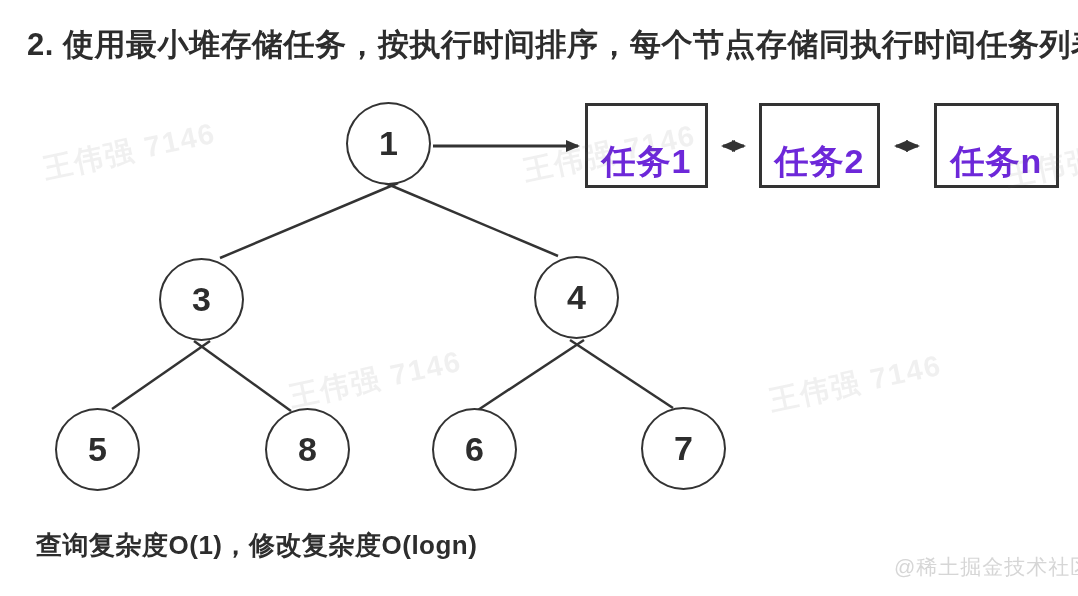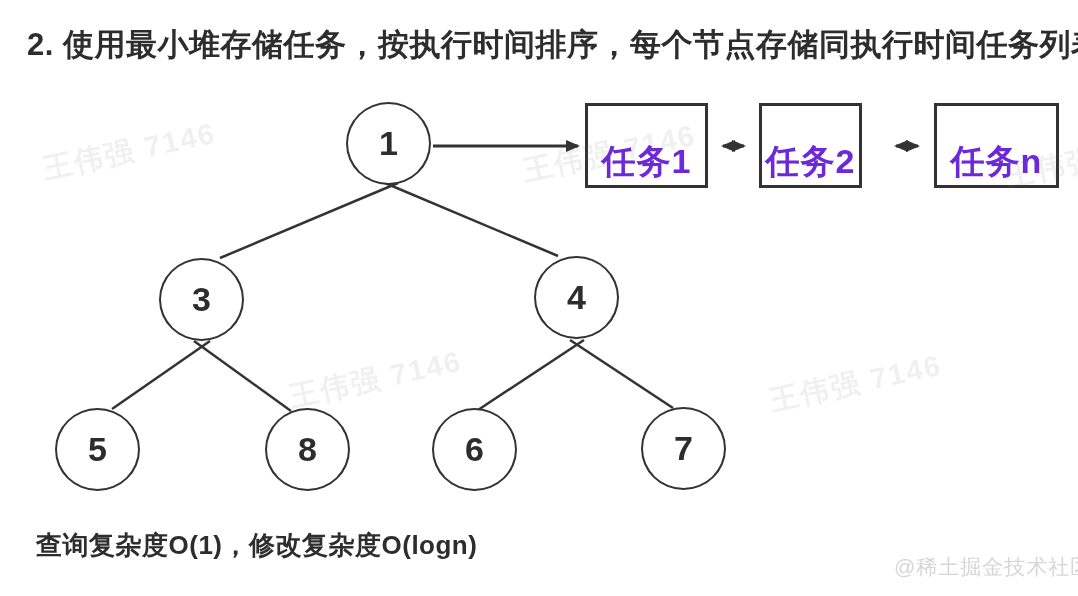--- a/index.html
+++ b/index.html
@@ -90,21 +90,21 @@
   <div class="node" style="left:432px;top:408px">
     <span>6</span>
   </div>
   <div class="node" style="left:641px;top:407px">
     <span>7</span>
   </div>
 
   <div class="tbox" style="left:585px;top:103px;width:123px">
     <span>任务1</span>
   </div>
-  <div class="tbox" style="left:759px;top:103px;width:103px">
+  <div class="tbox" style="left:759px;top:103px;width:121px">
     <span>任务2</span>
   </div>
   <div class="tbox" style="left:934px;top:103px;width:125px">
     <span>任务n</span>
   </div>
 
   <div class="footer">查询复杂度O(1)，修改复杂度O(logn)</div>
 
   <div class="wm" style="left:44px;top:150px">王伟强 7146</div>
   <div class="wm" style="left:524px;top:152px">王伟强 7146</div>

